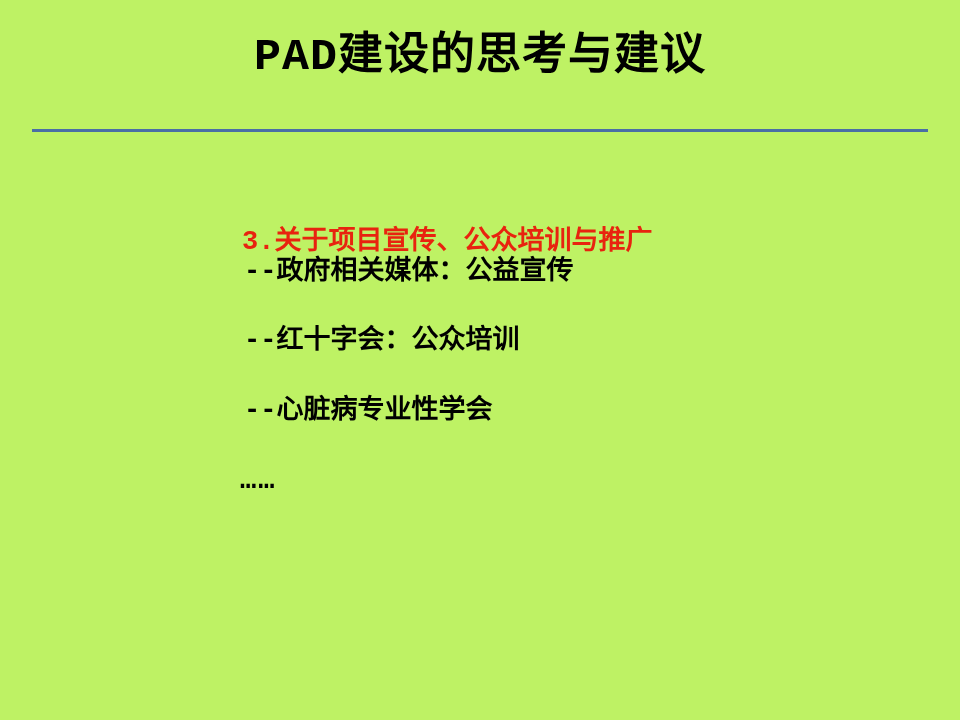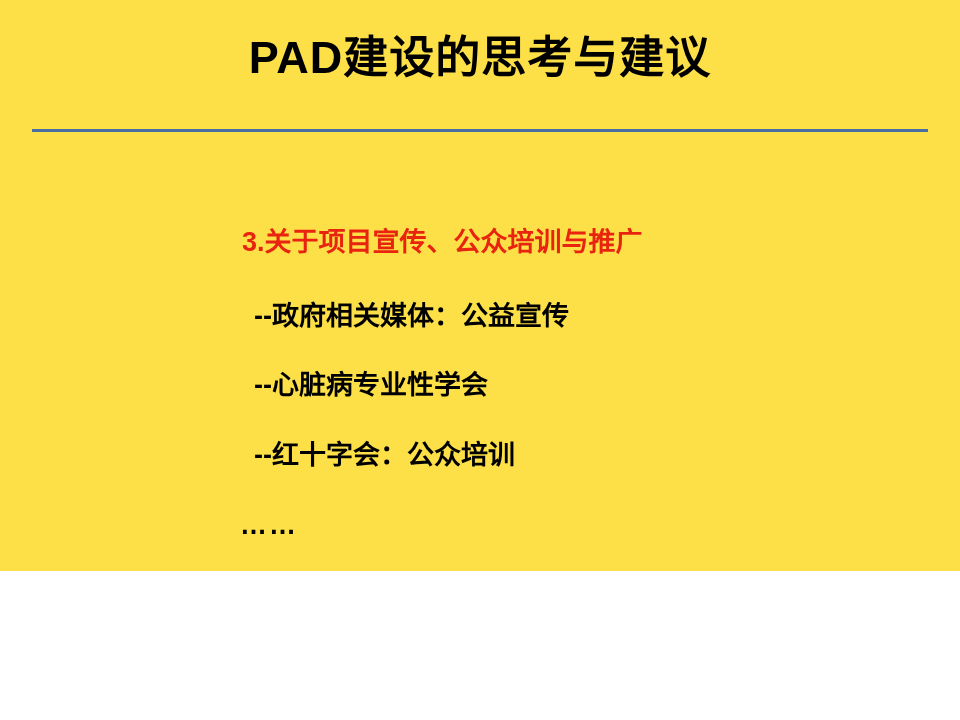--- a/index.html
+++ b/index.html
@@ -10,23 +10,24 @@
   body {
     width: 960px;
     height: 720px;
     overflow: hidden;
     font-family: "Liberation Sans", "DejaVu Sans", sans-serif;
     color: #000000;
   }
   .slide {
     position: relative;
     width: 960px;
-    height: 571px;
-    background: #fde047;
+    height: 720px;
+    background: #bef264;
     box-sizing: border-box;
+    font-family: Liberation Mono, monospace;
   }
   .slide-title {
     position: absolute;
     top: 32px;
     left: 0;
     width: 960px;
     text-align: center;
     font-size: 45px;
     font-weight: bold;
     letter-spacing: 1px;
@@ -49,26 +50,25 @@
   }
   .line {
     font-size: 27px;
     font-weight: bold;
     line-height: 1.1;
     white-space: nowrap;
     color: #000000;
   }
   .line.heading {
     color: #e8230f;
-    margin-bottom: 44px;
     margin-left: 2px;
   }
   .line.bullet {
     margin-bottom: 40px;
-    margin-left: 14px;
+    margin-left: 4px;
   }
   .line.ellipsis {
     margin-bottom: 0;
     letter-spacing: 2px;
   }
 </style>
 </head>
 <body>
 
 <div class="slide">
@@ -76,21 +76,21 @@
   <div class="slide-title">PAD建设的思考与建议</div>
 
   <div class="title-rule"></div>
 
   <div class="body-block">
 
     <div class="line heading">3.关于项目宣传、公众培训与推广</div>
 
     <div class="line bullet">--政府相关媒体：公益宣传</div>
 
+    <div class="line bullet">--红十字会：公众培训</div>
+
     <div class="line bullet">--心脏病专业性学会</div>
-
-    <div class="line bullet">--红十字会：公众培训</div>
 
 
     <div class="line ellipsis">……</div>
 
   </div>
 </div>
 
 </body></html>

